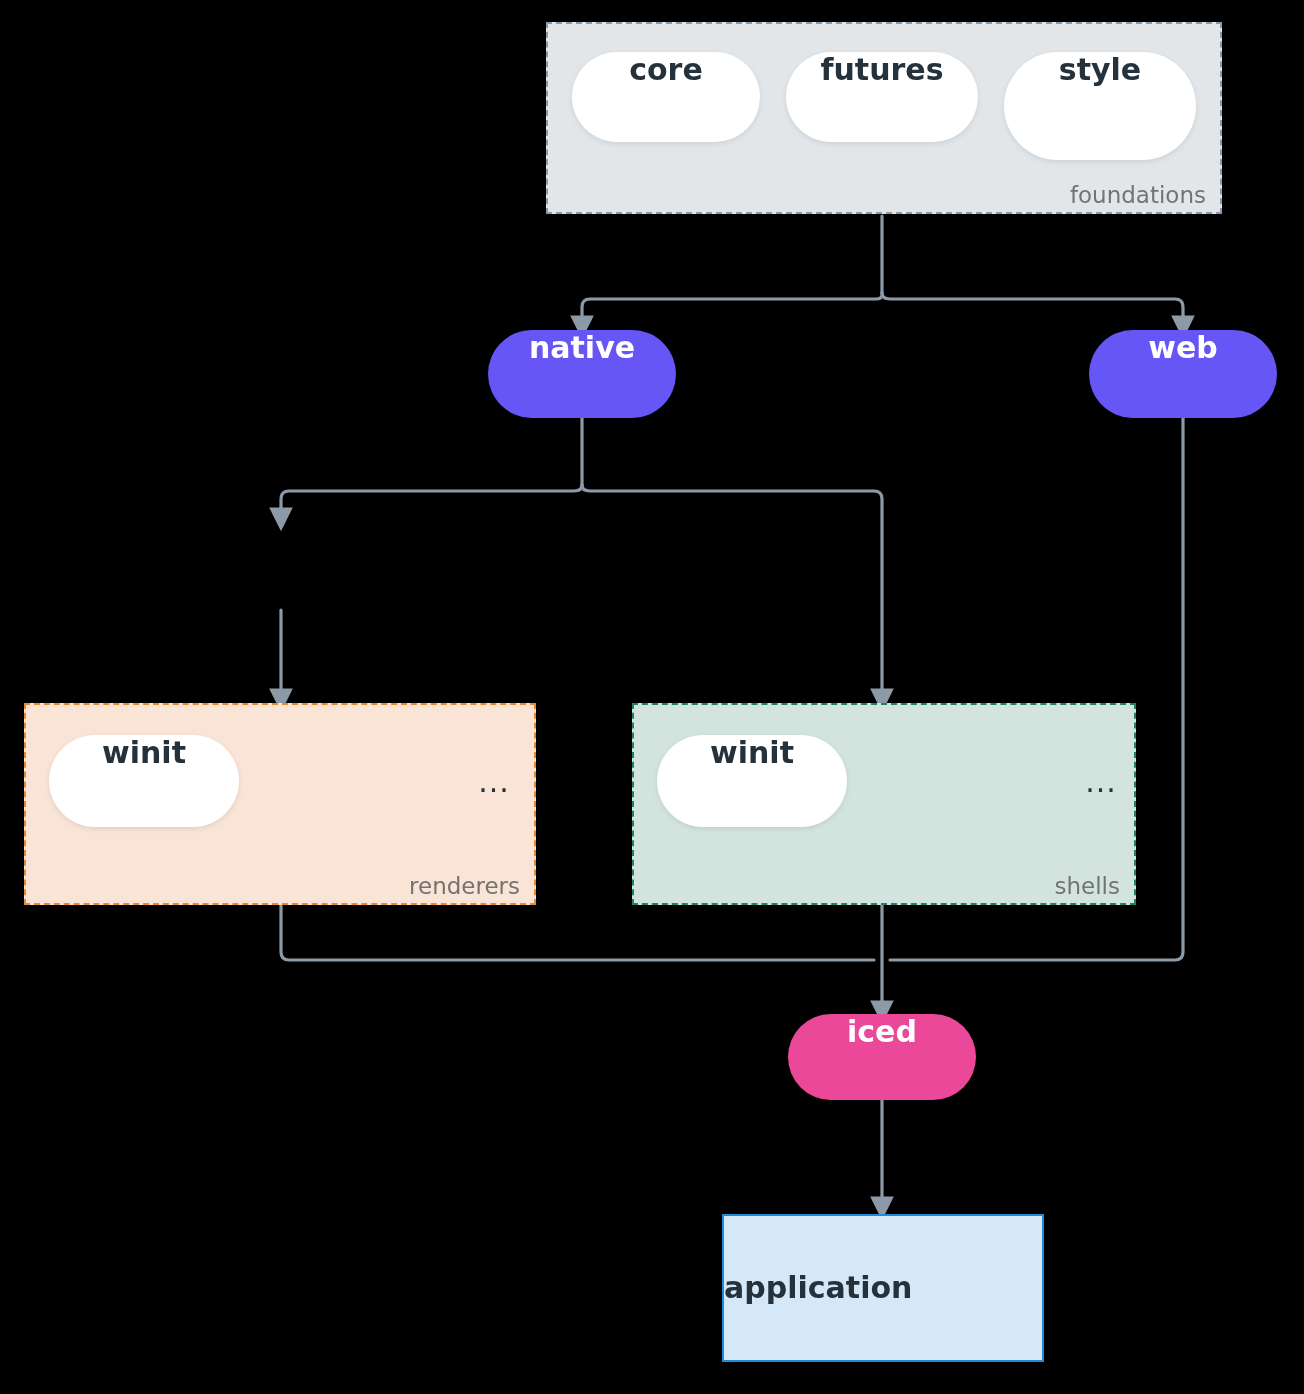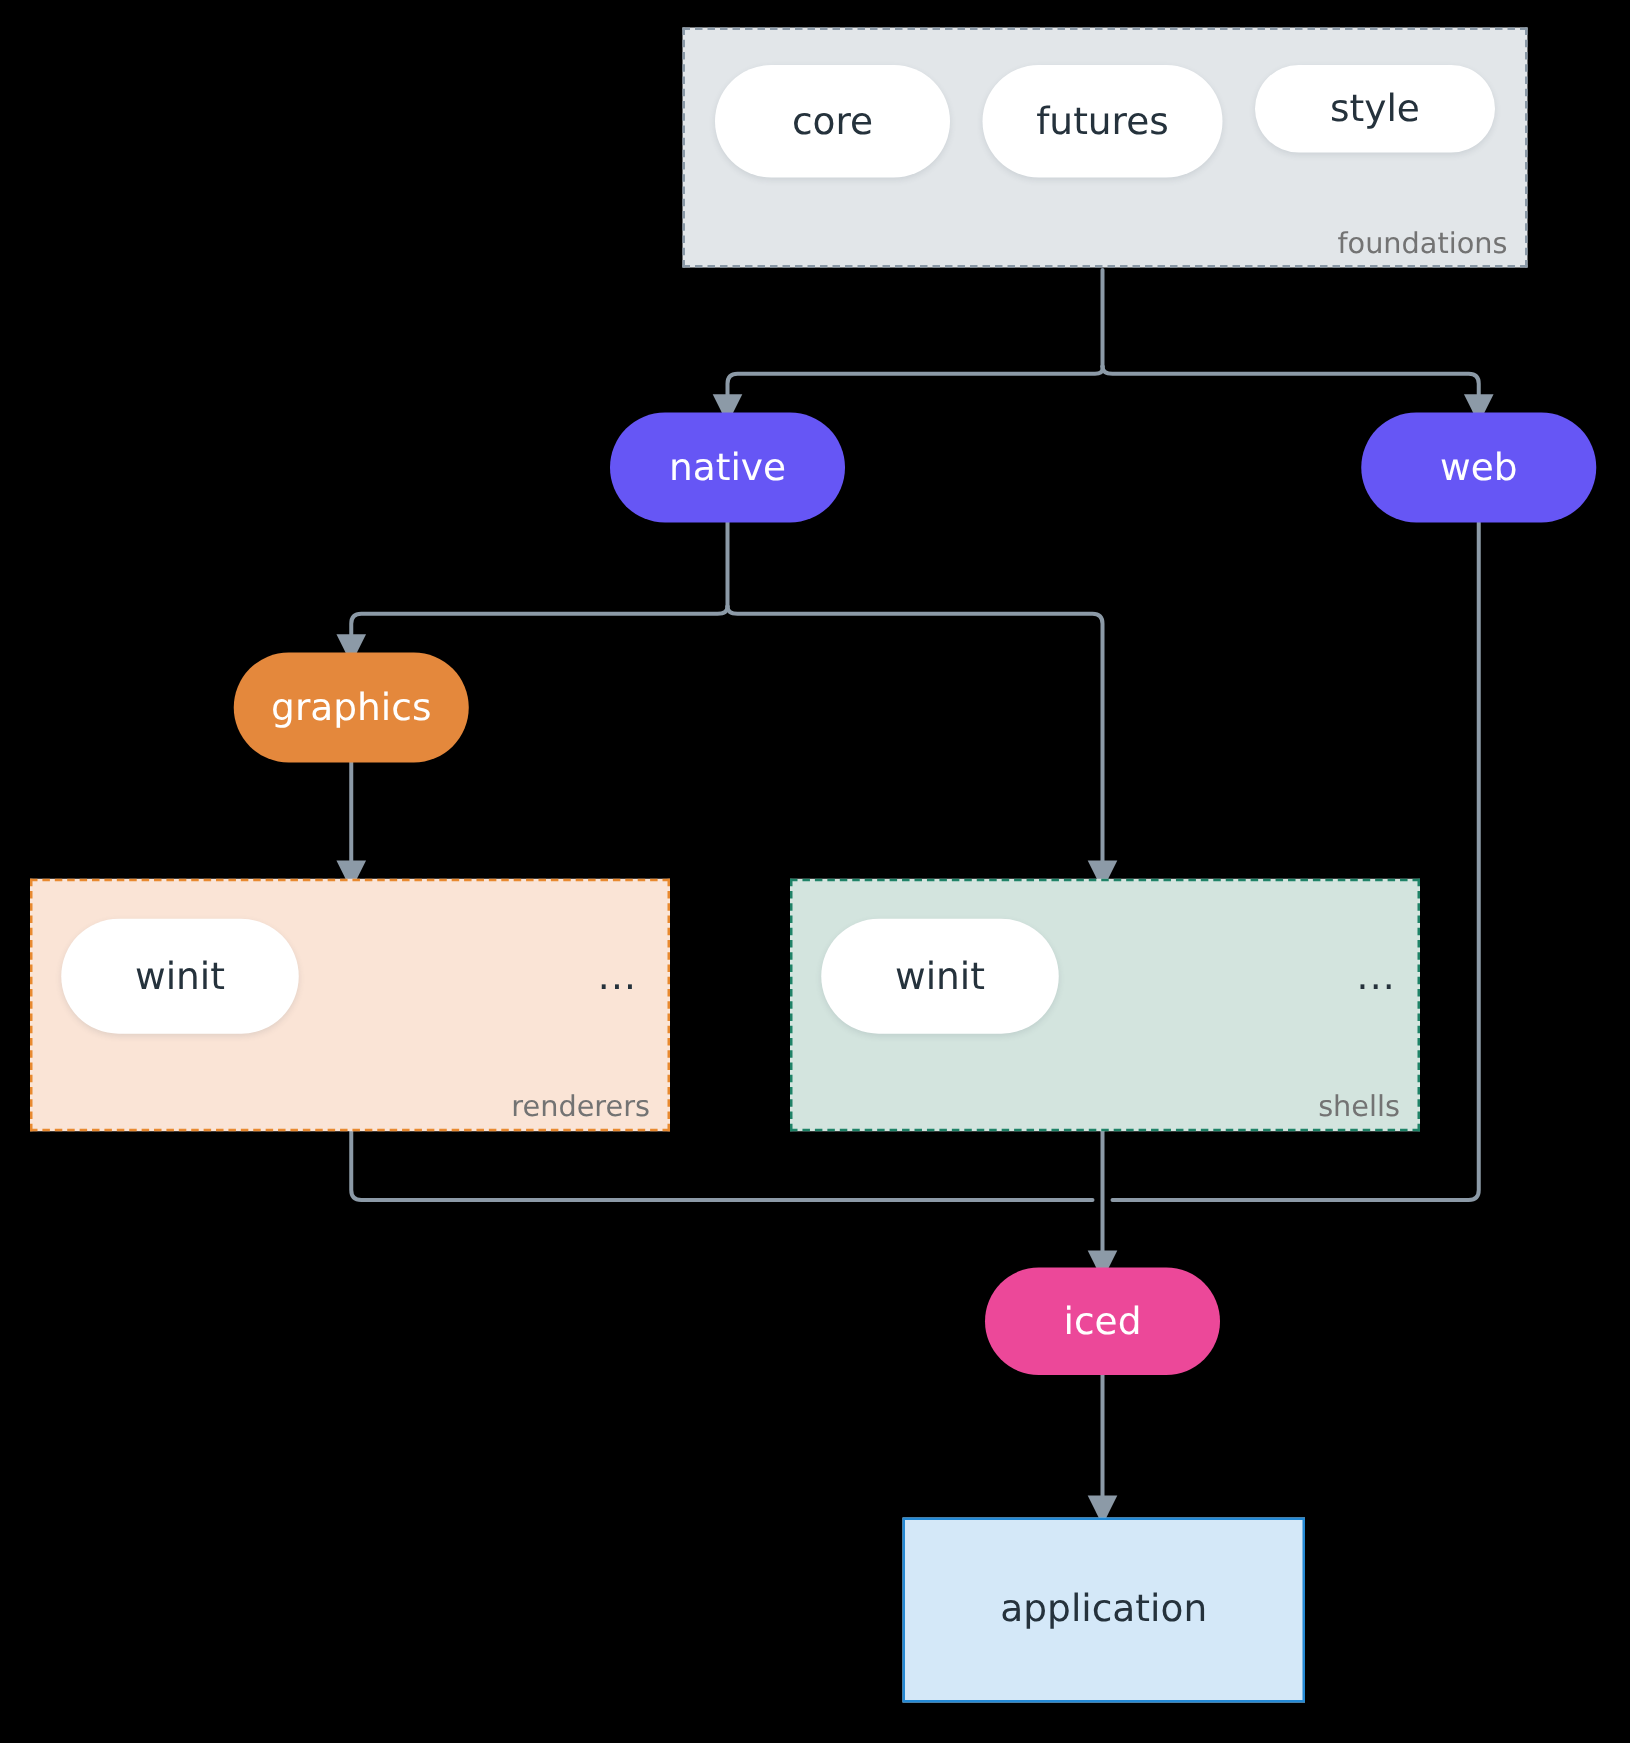--- a/index.html
+++ b/index.html
@@ -28,24 +28,25 @@
     top: 0;
     width: 1304px;
     height: 1394px;
     pointer-events: none;
   }
 
   
   .node {
     position: absolute;
     display: flex;
-    align-items: center;
+    align-items: flex-start;
     justify-content: center;
     box-sizing: border-box;
     text-align: center;
+    font-weight: bold;
   }
 
   .pill {
     border-radius: 999px;
   }
 
   
   .leaf-pill {
     background: #ffffff;
     color: #25323c;
@@ -155,34 +156,31 @@
 
   <div class="cluster cluster-foundations" style="left:546px; top:22px; width:676px; height:192px;">
     <div class="cluster-label">foundations</div>
   </div>
   <div class="node pill leaf-pill" style="left:572px; top:52px; width:188px; height:90px;">
     <span>core</span>
   </div>
   <div class="node pill leaf-pill" style="left:786px; top:52px; width:192px; height:90px;">
     <span>futures</span>
   </div>
-  <div class="node pill leaf-pill" style="left:1004px; top:52px; width:192px; height:70px;">
+  <div class="node pill leaf-pill" style="left:1004px; top:52px; width:192px; height:108px;">
     <span>style</span>
   </div>
 
   <div class="node pill stage-pill stage-native" style="left:488px; top:330px; width:188px; height:88px;">
     <span>native</span>
   </div>
   <div class="node pill stage-pill stage-web" style="left:1089px; top:330px; width:188px; height:88px;">
     <span>web</span>
   </div>
 
-  <div class="node pill stage-pill stage-graphics" style="left:187px; top:522px; width:188px; height:88px;">
-    <span>graphics</span>
-  </div>
 
   <div class="cluster cluster-renderers" style="left:24px; top:703px; width:512px; height:202px;">
     <div class="cluster-label">renderers</div>
   </div>
   <div class="node pill leaf-pill" style="left:49px; top:735px; width:190px; height:92px;">
     <span>winit</span>
   </div>
   <div class="ellipsis" style="left:470px; top:758px; width:48px; height:46px;">...</div>
 
   <div class="cluster cluster-shells" style="left:632px; top:703px; width:504px; height:202px;">

